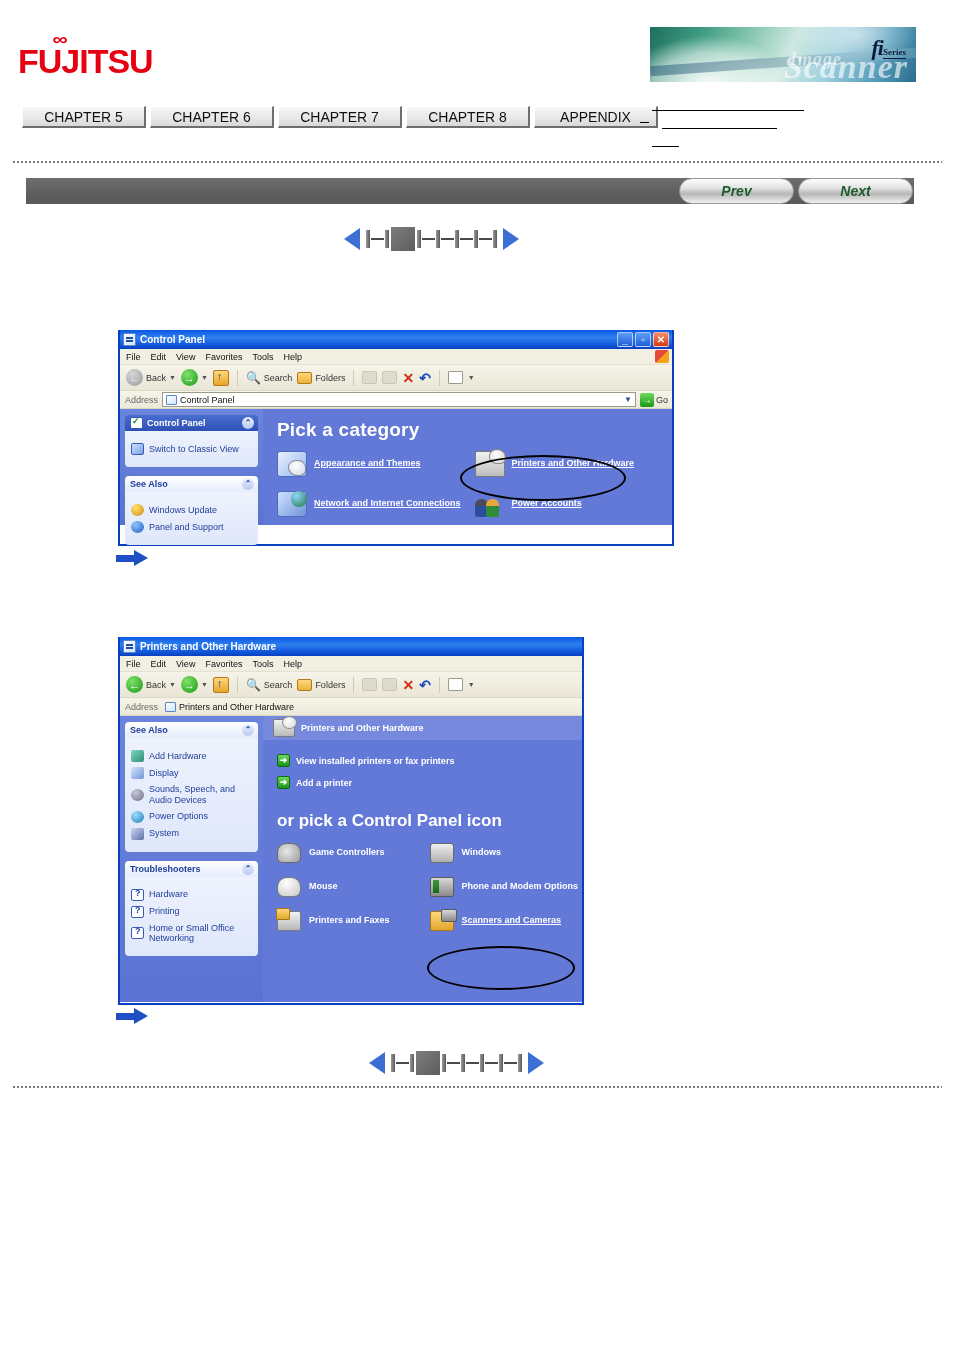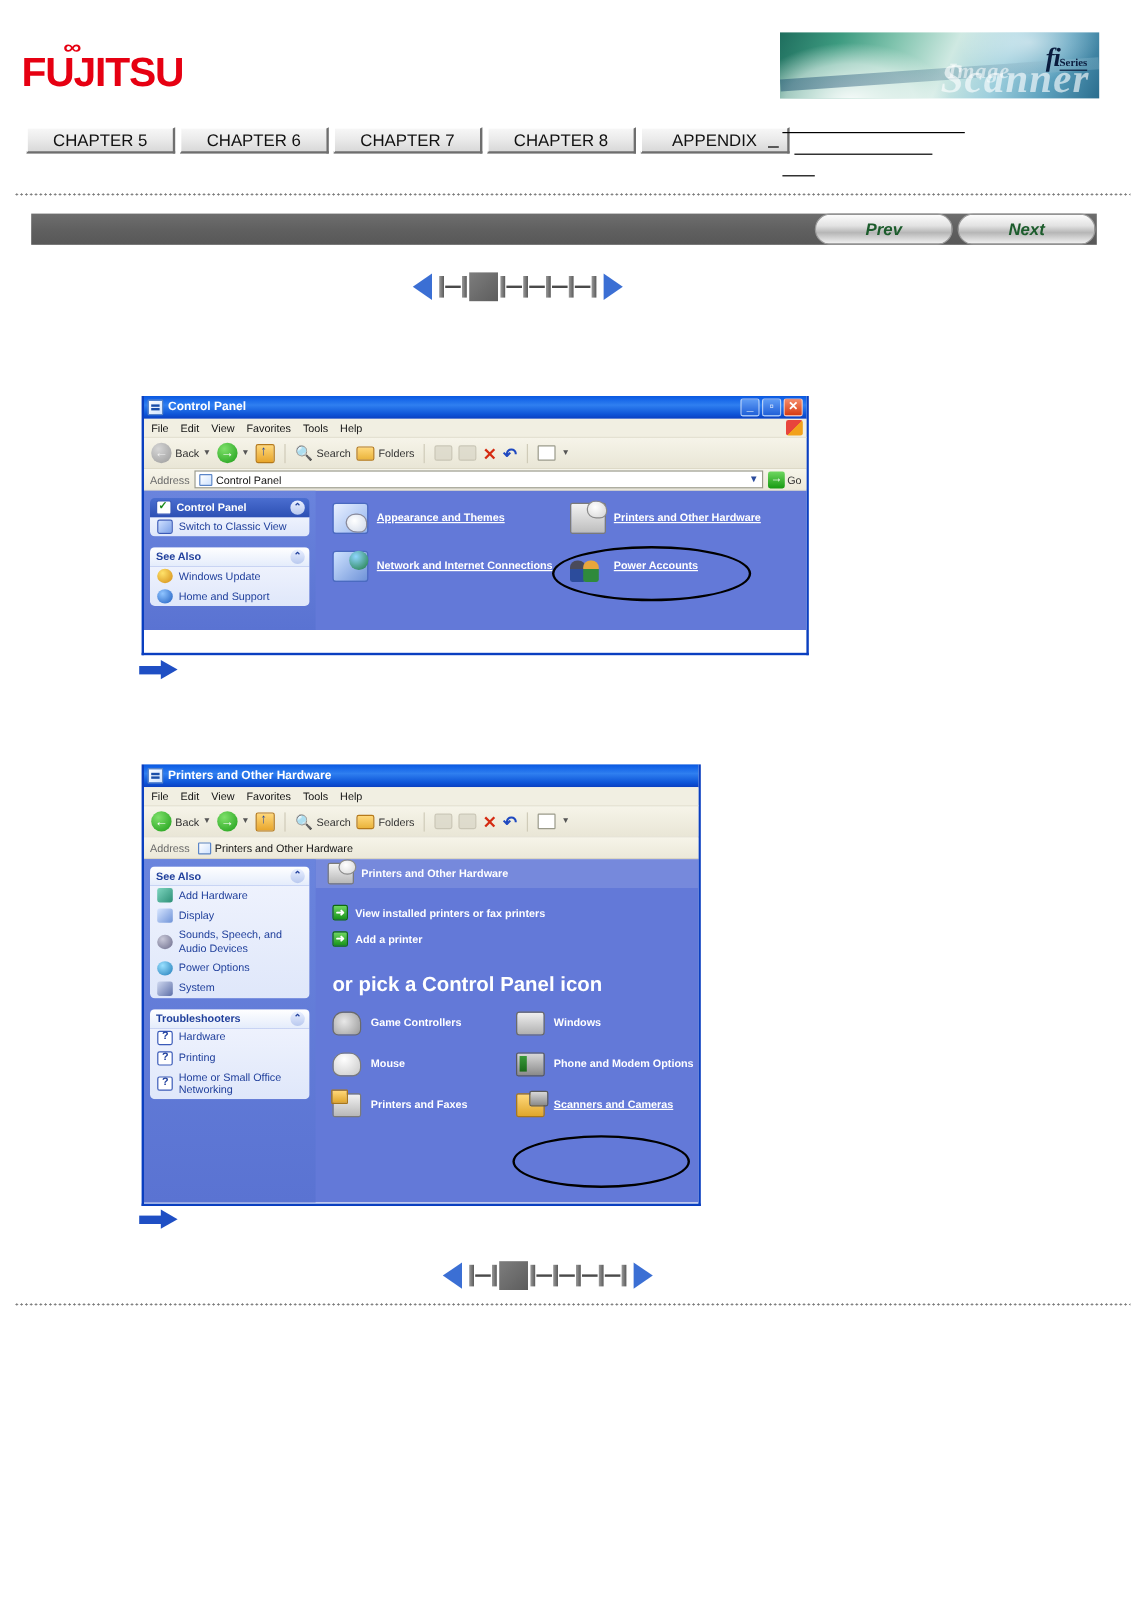--- a/index.html
+++ b/index.html
@@ -280,21 +280,21 @@
     width:13px; height:12px; margin-right:4px; flex:none;
     background:#fff; border:1px solid #3a5ab8; border-radius:2px;
     position:relative;
   }
   .panel-head .phic:after {
     content:"✓"; position:absolute; left:1px; top:-2px;
     font-size:9px; color:#1a8a1a;
   }
   .panel-body {
     background:linear-gradient(180deg,#eef2fd,#dfe7fa);
-    padding:2px 6px;
+    padding:12px 6px;
   }
   .side-link {
     display:flex; align-items:center; gap:5px;
     font-size:9px; color:#21409c; margin-bottom:5px;
     line-height:1.2; cursor:pointer;
   }
   .side-link:last-child { margin-bottom:0; }
   .sl-ic { width:13px; height:12px; flex:none; border-radius:2px; }
   .sl-ic.classic { background:linear-gradient(135deg,#cfe0ff,#7ba0e8); border:1px solid #3a5ab8; }
   .sl-ic.update  { background:radial-gradient(circle at 35% 30%,#ffe26a,#d28a14); border-radius:50%; }
@@ -587,28 +587,29 @@
           <span>See Also</span>
           <span class="chev">⌃</span>
         </div>
         <div class="panel-body">
           <div class="side-link">
             <span class="sl-ic update"></span>
             <span>Windows Update</span>
           </div>
           <div class="side-link">
             <span class="sl-ic help"></span>
-            <span>Home and Support</span>
+            <span>Panel and Support</span>
           </div>
         </div>
       </div>
 
     </div>
 
     <div class="xp-main">
+      <div class="pick-title">Pick a category</div>
       <div class="cat-grid">
         <div class="cat-item">
           <span class="cat-ic ic-appear"></span>
           <span class="cat-label">Appearance and Themes</span>
         </div>
         <div class="cat-item">
           <span class="cat-ic ic-print"></span>
           <span class="cat-label">Printers and Other Hardware</span>
         </div>
         <div class="cat-item">

